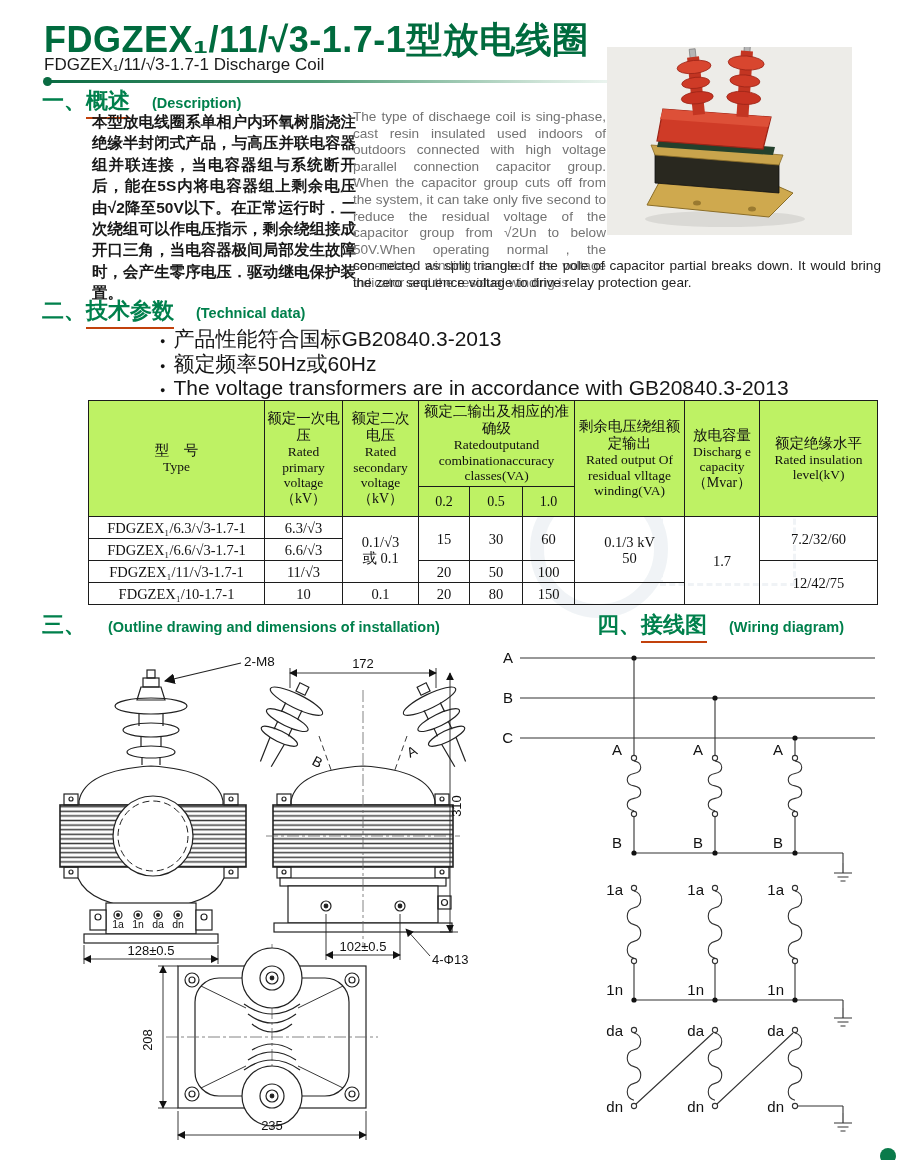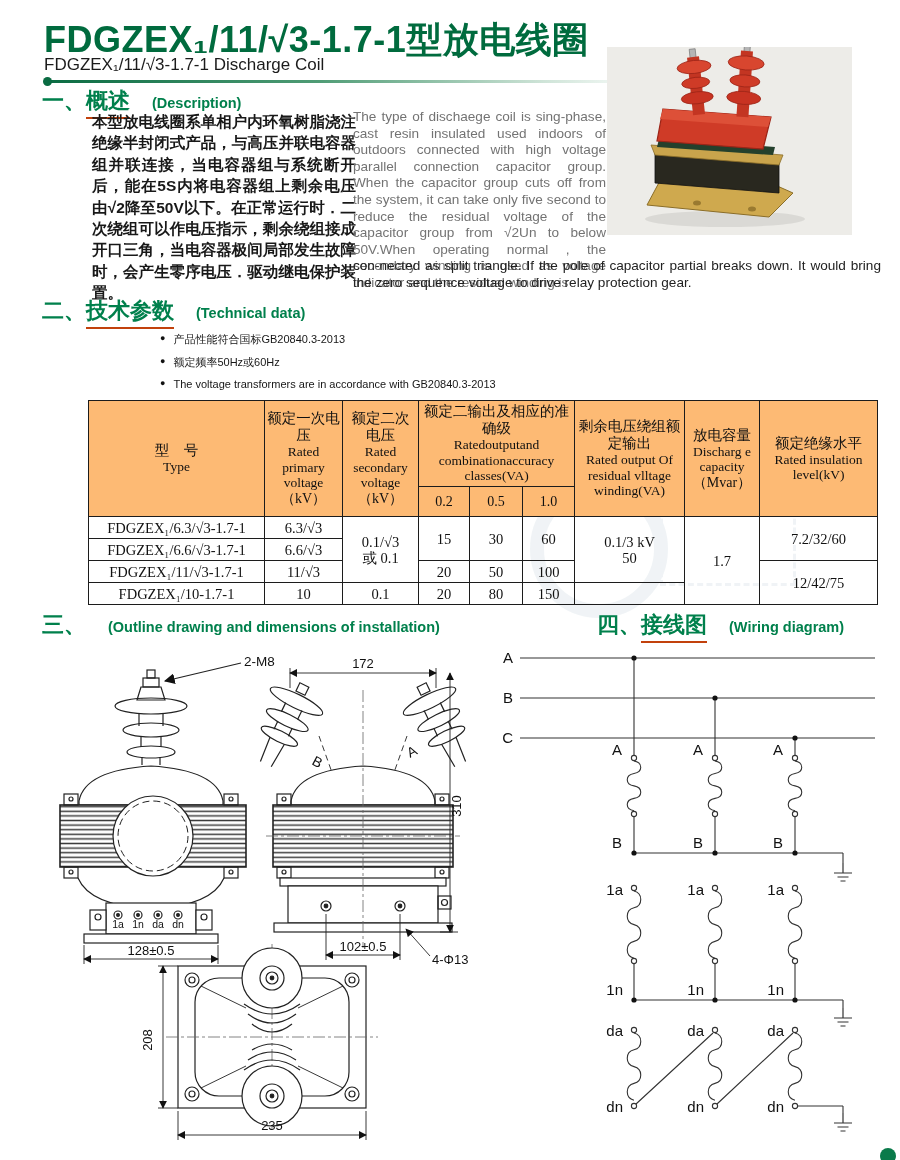--- a/index.html
+++ b/index.html
@@ -18,27 +18,27 @@
   .sec .zh{border-bottom:2px solid #c2410c;padding-bottom:1px;font-family:Liberation Mono, monospace;}
   .sec .en{font-size:14.5px;font-weight:bold;color:#00804c;margin-left:22px;}
   
   .zh-text{left:92px;top:111px;width:264px;font-size:15.5px;line-height:21.4px;font-weight:600;
            text-align:justify;color:#181818;}
   .en-text{left:353px;top:109px;width:253px;font-size:13.6px;line-height:16.6px;text-align:justify;color:#737373;}
   .en-wide{left:353px;top:258px;width:528px;font-size:13.6px;line-height:16.6px;text-align:justify;color:#222;}
   .photo{left:607px;top:47px;width:245px;height:188px;background:#edecE8;}
   
   .bullets{left:160px;top:328px;list-style:none;margin:0;padding:0;}
-  .bullets li{font-size:11px;line-height:21.6px;color:#161616;}
+  .bullets li{font-size:21px;line-height:21.6px;color:#161616;}
   .bullets li::before{content:"●";font-size:9px;margin-right:8px;vertical-align:2px;color:#111;}
   
   .spec{left:88px;top:400px;width:789px;border-collapse:collapse;table-layout:fixed;
         font-family:"Liberation Serif","DejaVu Serif",serif;}
   .spec td,.spec th{border:1.5px solid #1c1c1c;text-align:center;vertical-align:middle;padding:0 2px;}
-  .spec thead td{background:#fdba74;}
+  .spec thead td{background:#bef264;}
   .spec .hz{font-size:14.5px;line-height:17px;}
   .spec .he{font-size:13.5px;line-height:15.5px;}
   .spec .hu{font-size:14px;line-height:16px;text-align:center;}
   .spec tbody td{font-size:14.5px;height:21px;line-height:16px;}
   .watermark{left:470px;top:470px;width:330px;height:140px;opacity:.09;pointer-events:none;}
   .watermark .ring{position:absolute;left:60px;top:10px;width:110px;height:110px;border:14px solid #5f87a0;border-radius:50%;}
   .watermark .box{position:absolute;left:190px;top:40px;width:130px;height:70px;border:3px dashed #5f87a0;}
   .corner-dot{left:880px;top:1148px;width:16px;height:16px;border-radius:50%;background:#0a7a4a;}
   svg text{font-family:"Liberation Sans","DejaVu Sans",sans-serif;fill:#111;}
 </style>

